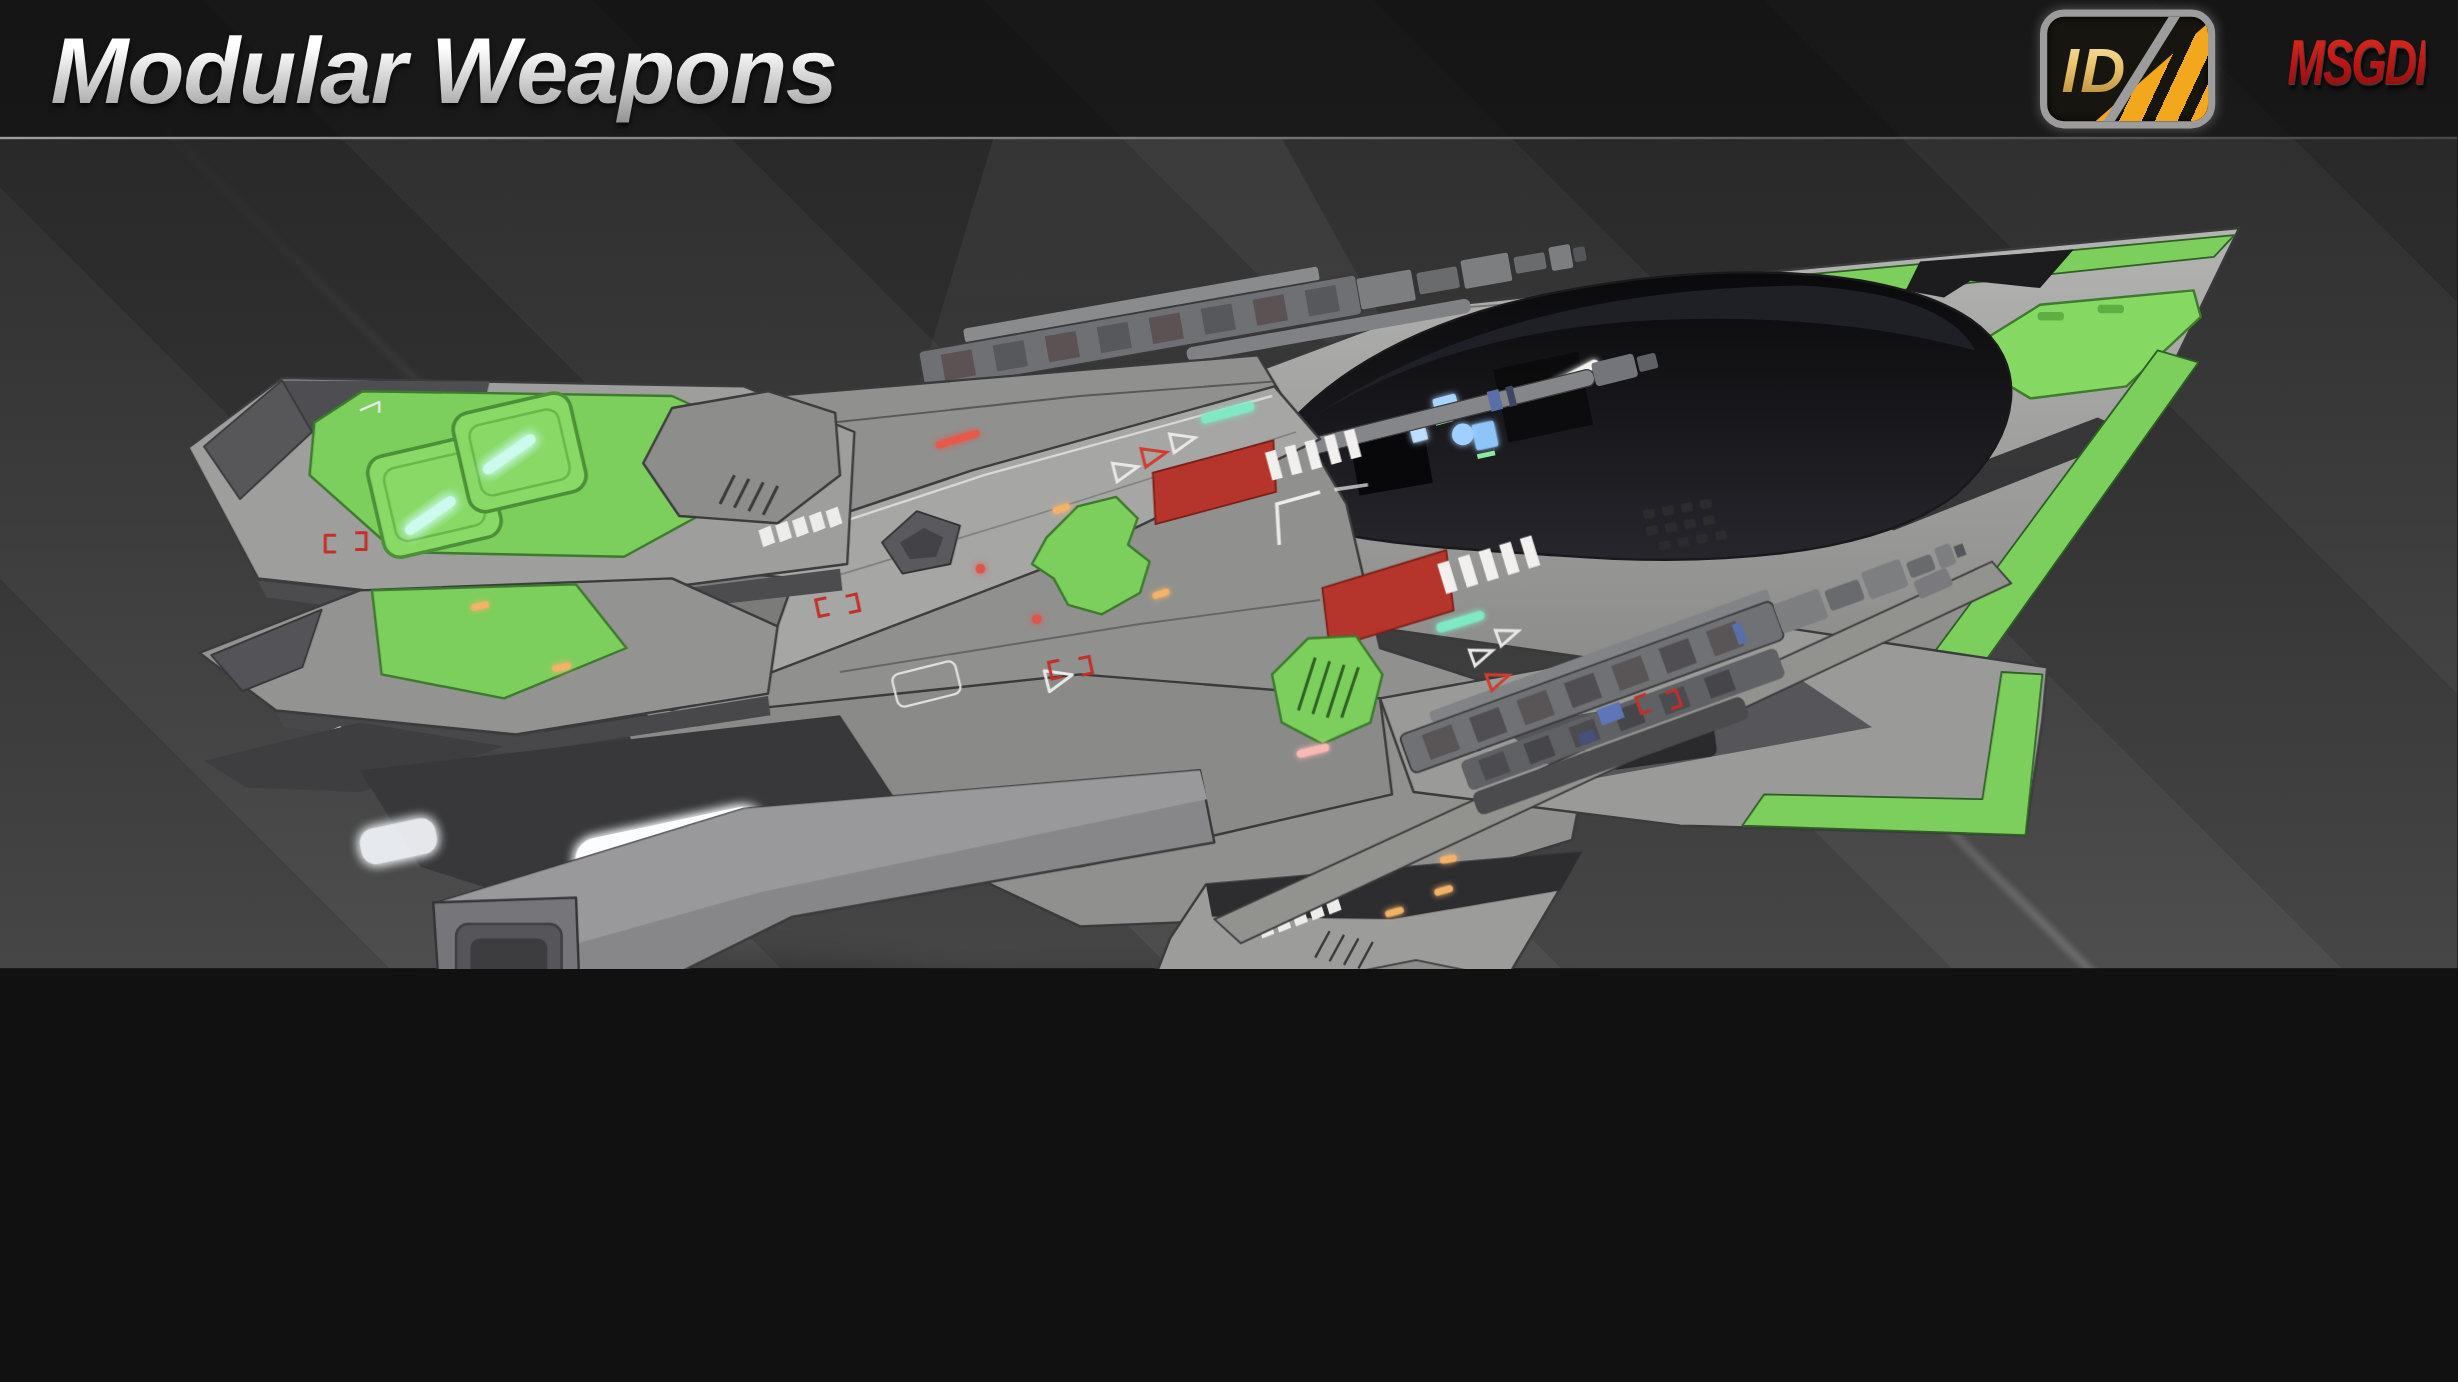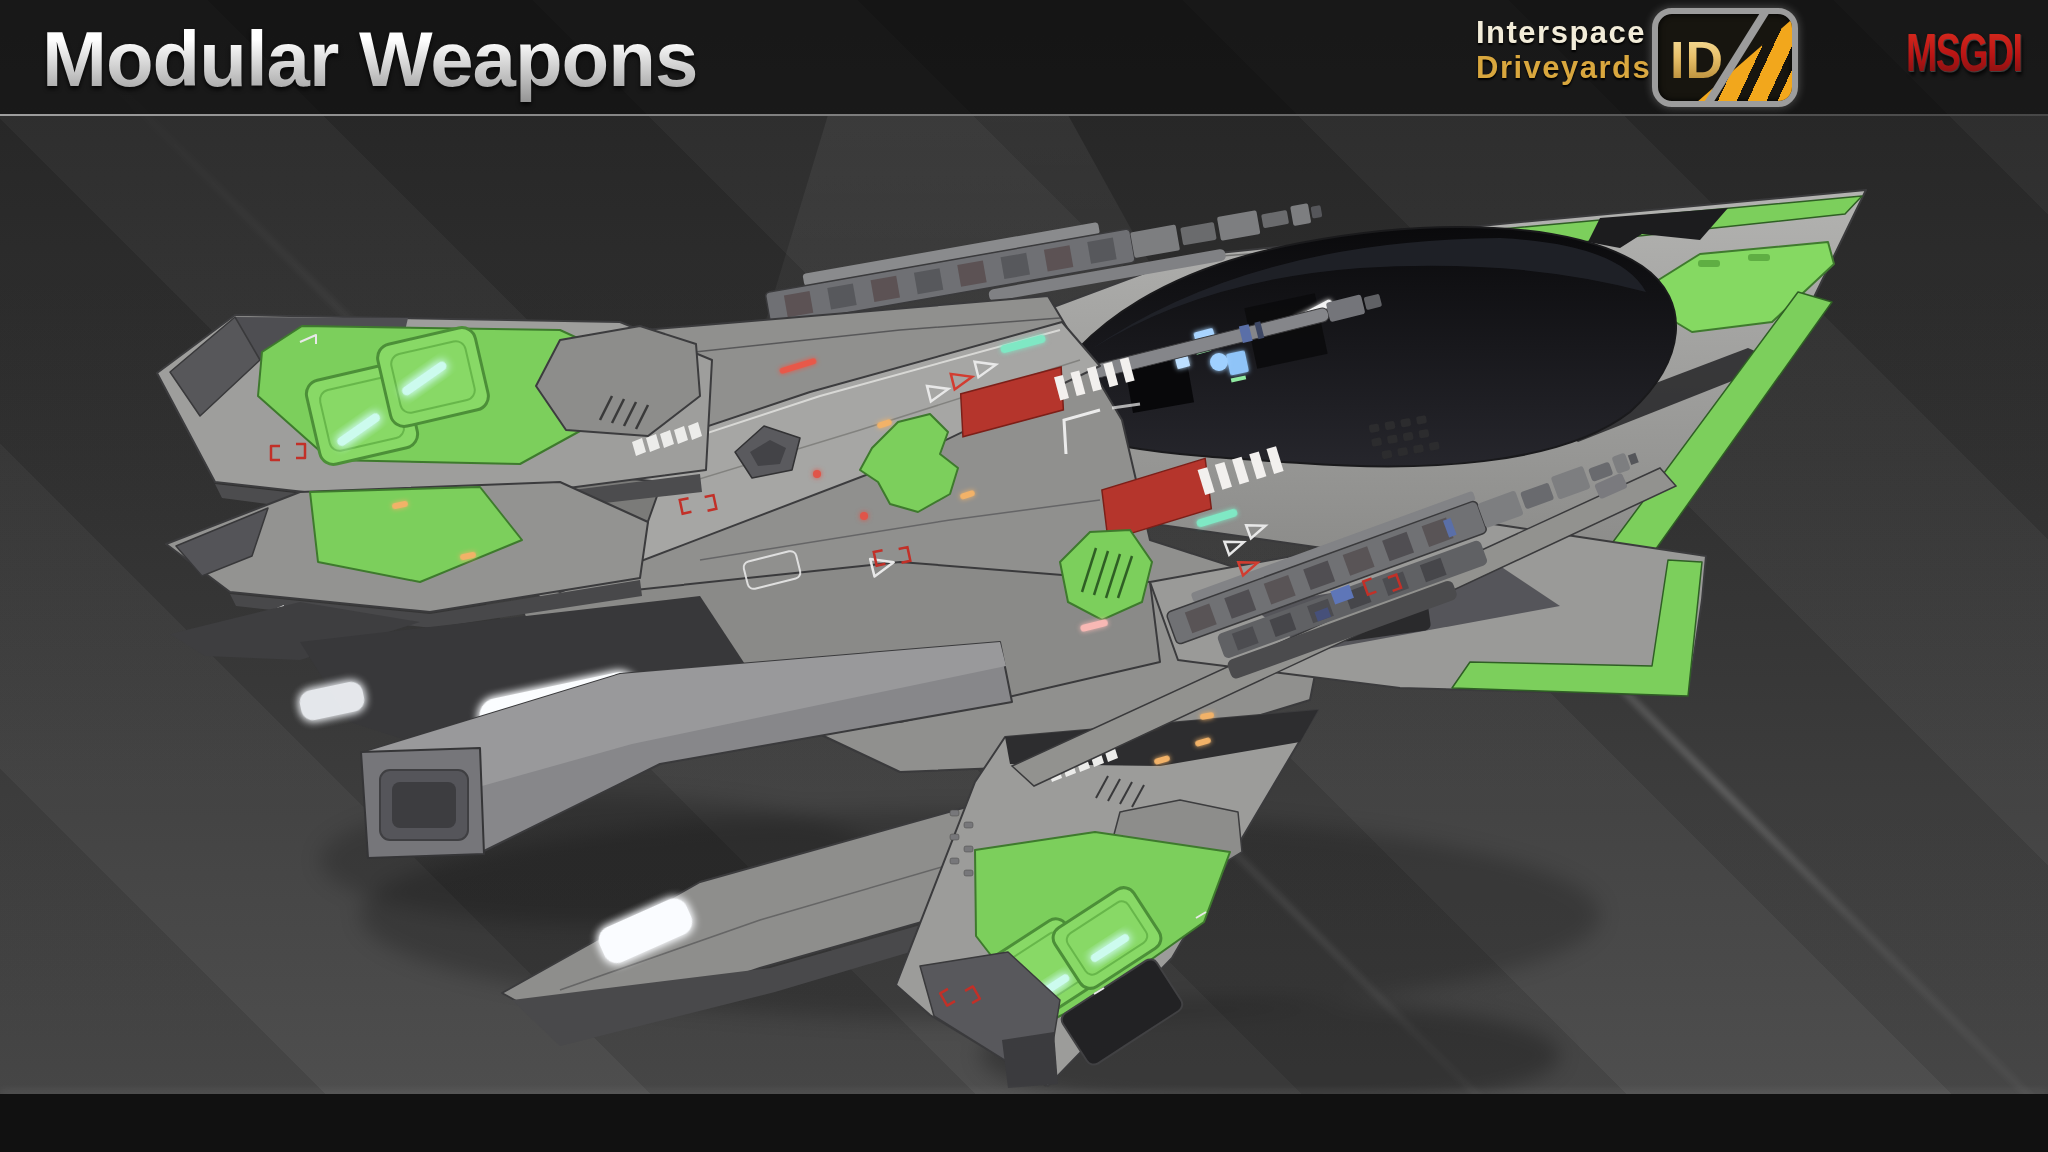--- a/index.html
+++ b/index.html
@@ -1,18 +1,18 @@
 <!DOCTYPE html>
 <html><head>
 <meta charset="utf-8">
 <style>
   html,body{margin:0;padding:0;background:#111;}
-  .stage{position:relative;width:2048px;height:1094px;overflow:hidden;
+  .stage{position:relative;width:2048px;height:807px;overflow:hidden;
          font-family:"Liberation Sans", sans-serif;
-         background:linear-gradient(180deg,#262626 0%,#333333 42%,#4a4a4a 100%);}
+         background:linear-gradient(180deg,#262626 0%,#333333 42%,#4a4a4a 100%);font-style:italic;}
   .bands{position:absolute;inset:0;
          background:repeating-linear-gradient(45deg,rgba(0,0,0,.055) 0 230px,rgba(255,255,255,.024) 230px 460px);}
   .glowline{position:absolute;height:4px;transform:rotate(45deg);filter:blur(3px);
             background:linear-gradient(90deg,transparent,rgba(255,255,255,.6) 45%,rgba(255,255,255,.25) 62%,transparent);}
   .gl1{left:1160px;top:825px;width:1200px;opacity:.55;}
   .gl2{left:840px;top:956px;width:1000px;opacity:.33;}
   .gl3{left:-80px;top:388px;width:1000px;opacity:.15;}
   .wedge{position:absolute;left:0;top:115px;width:2048px;height:660px;
          clip-path:polygon(828px 0,1068px 0,1430px 655px,630px 655px);
          background:linear-gradient(180deg,rgba(255,255,255,.06),rgba(255,255,255,0) 88%);}
@@ -25,21 +25,21 @@
                box-shadow:0 -2px 8px rgba(255,255,255,.18);}
   .title{position:absolute;left:42px;top:14px;font-size:78px;font-weight:bold;letter-spacing:-1px;
          background:linear-gradient(180deg,#ffffff 28%,#8f8f8f 100%);
          -webkit-background-clip:text;background-clip:text;color:transparent;
          filter:drop-shadow(0 3px 2px rgba(0,0,0,.75));}
   .caption{position:absolute;left:44px;top:1106px;font-size:25px;font-weight:bold;color:#f2f2f2;
            text-shadow:0 2px 3px rgba(0,0,0,.9);}
   .brand{position:absolute;left:1476px;top:16px;line-height:1.12;}
   .brand .l1{font-size:31px;font-weight:bold;letter-spacing:1.5px;color:#f2ecd9;text-shadow:0 2px 2px #000;}
   .brand .l2{font-size:31px;font-weight:bold;letter-spacing:1.5px;color:#d9a73e;text-shadow:0 2px 2px #000;}
-  .id-badge{position:absolute;left:1652px;top:8px;width:146px;height:99px;border-radius:20px;
+  .id-badge{position:absolute;left:1700px;top:8px;width:146px;height:99px;border-radius:20px;
             background:#17150f;border:6px solid #9c9c9c;box-sizing:border-box;overflow:hidden;
             box-shadow:0 0 10px rgba(255,255,255,.28), inset 0 0 6px #000;}
   .id-badge .stripes{position:absolute;inset:0;
             background:repeating-linear-gradient(115deg,rgba(0,0,0,0) 0 10px,#f2a71c 10px 27px);
             clip-path:polygon(100% 6%,100% 100%,30% 100%);}
   .id-badge .slash{position:absolute;left:54%;top:-30%;width:8px;height:170%;background:#9c9c9c;
             transform:rotate(32deg);}
   .id-badge .id-text{position:absolute;left:12px;top:16px;font-size:52px;font-weight:bold;letter-spacing:1px;
             background:linear-gradient(180deg,#f8e2a0 5%,#e8c06a 45%,#a87c28 100%);
             -webkit-background-clip:text;background-clip:text;color:transparent;}
@@ -406,24 +406,20 @@
       </g>
       <rect x="1154" y="757" width="16" height="6" rx="3" fill="#f2b268" filter="url(#fGlowS)" transform="rotate(-16 1162 760)"></rect>
       <rect x="1195" y="739" width="16" height="6" rx="3" fill="#f2b268" filter="url(#fGlowS)" transform="rotate(-16 1203 742)"></rect>
     </g>
   </svg>
 
   <div class="header"></div>
   <div class="header-line"></div>
   <div class="title">Modular Weapons</div>
 
-  <div class="brand">
-    <div class="l1">Interspace</div>
-    <div class="l2">Driveyards</div>
-  </div>
 
   <div class="id-badge">
     <div class="stripes"></div>
     <div class="slash"></div>
     <div class="id-text">ID</div>
   </div>
 
   <div class="msgdi">MSGDI</div>
 
   <div class="footer"></div>

